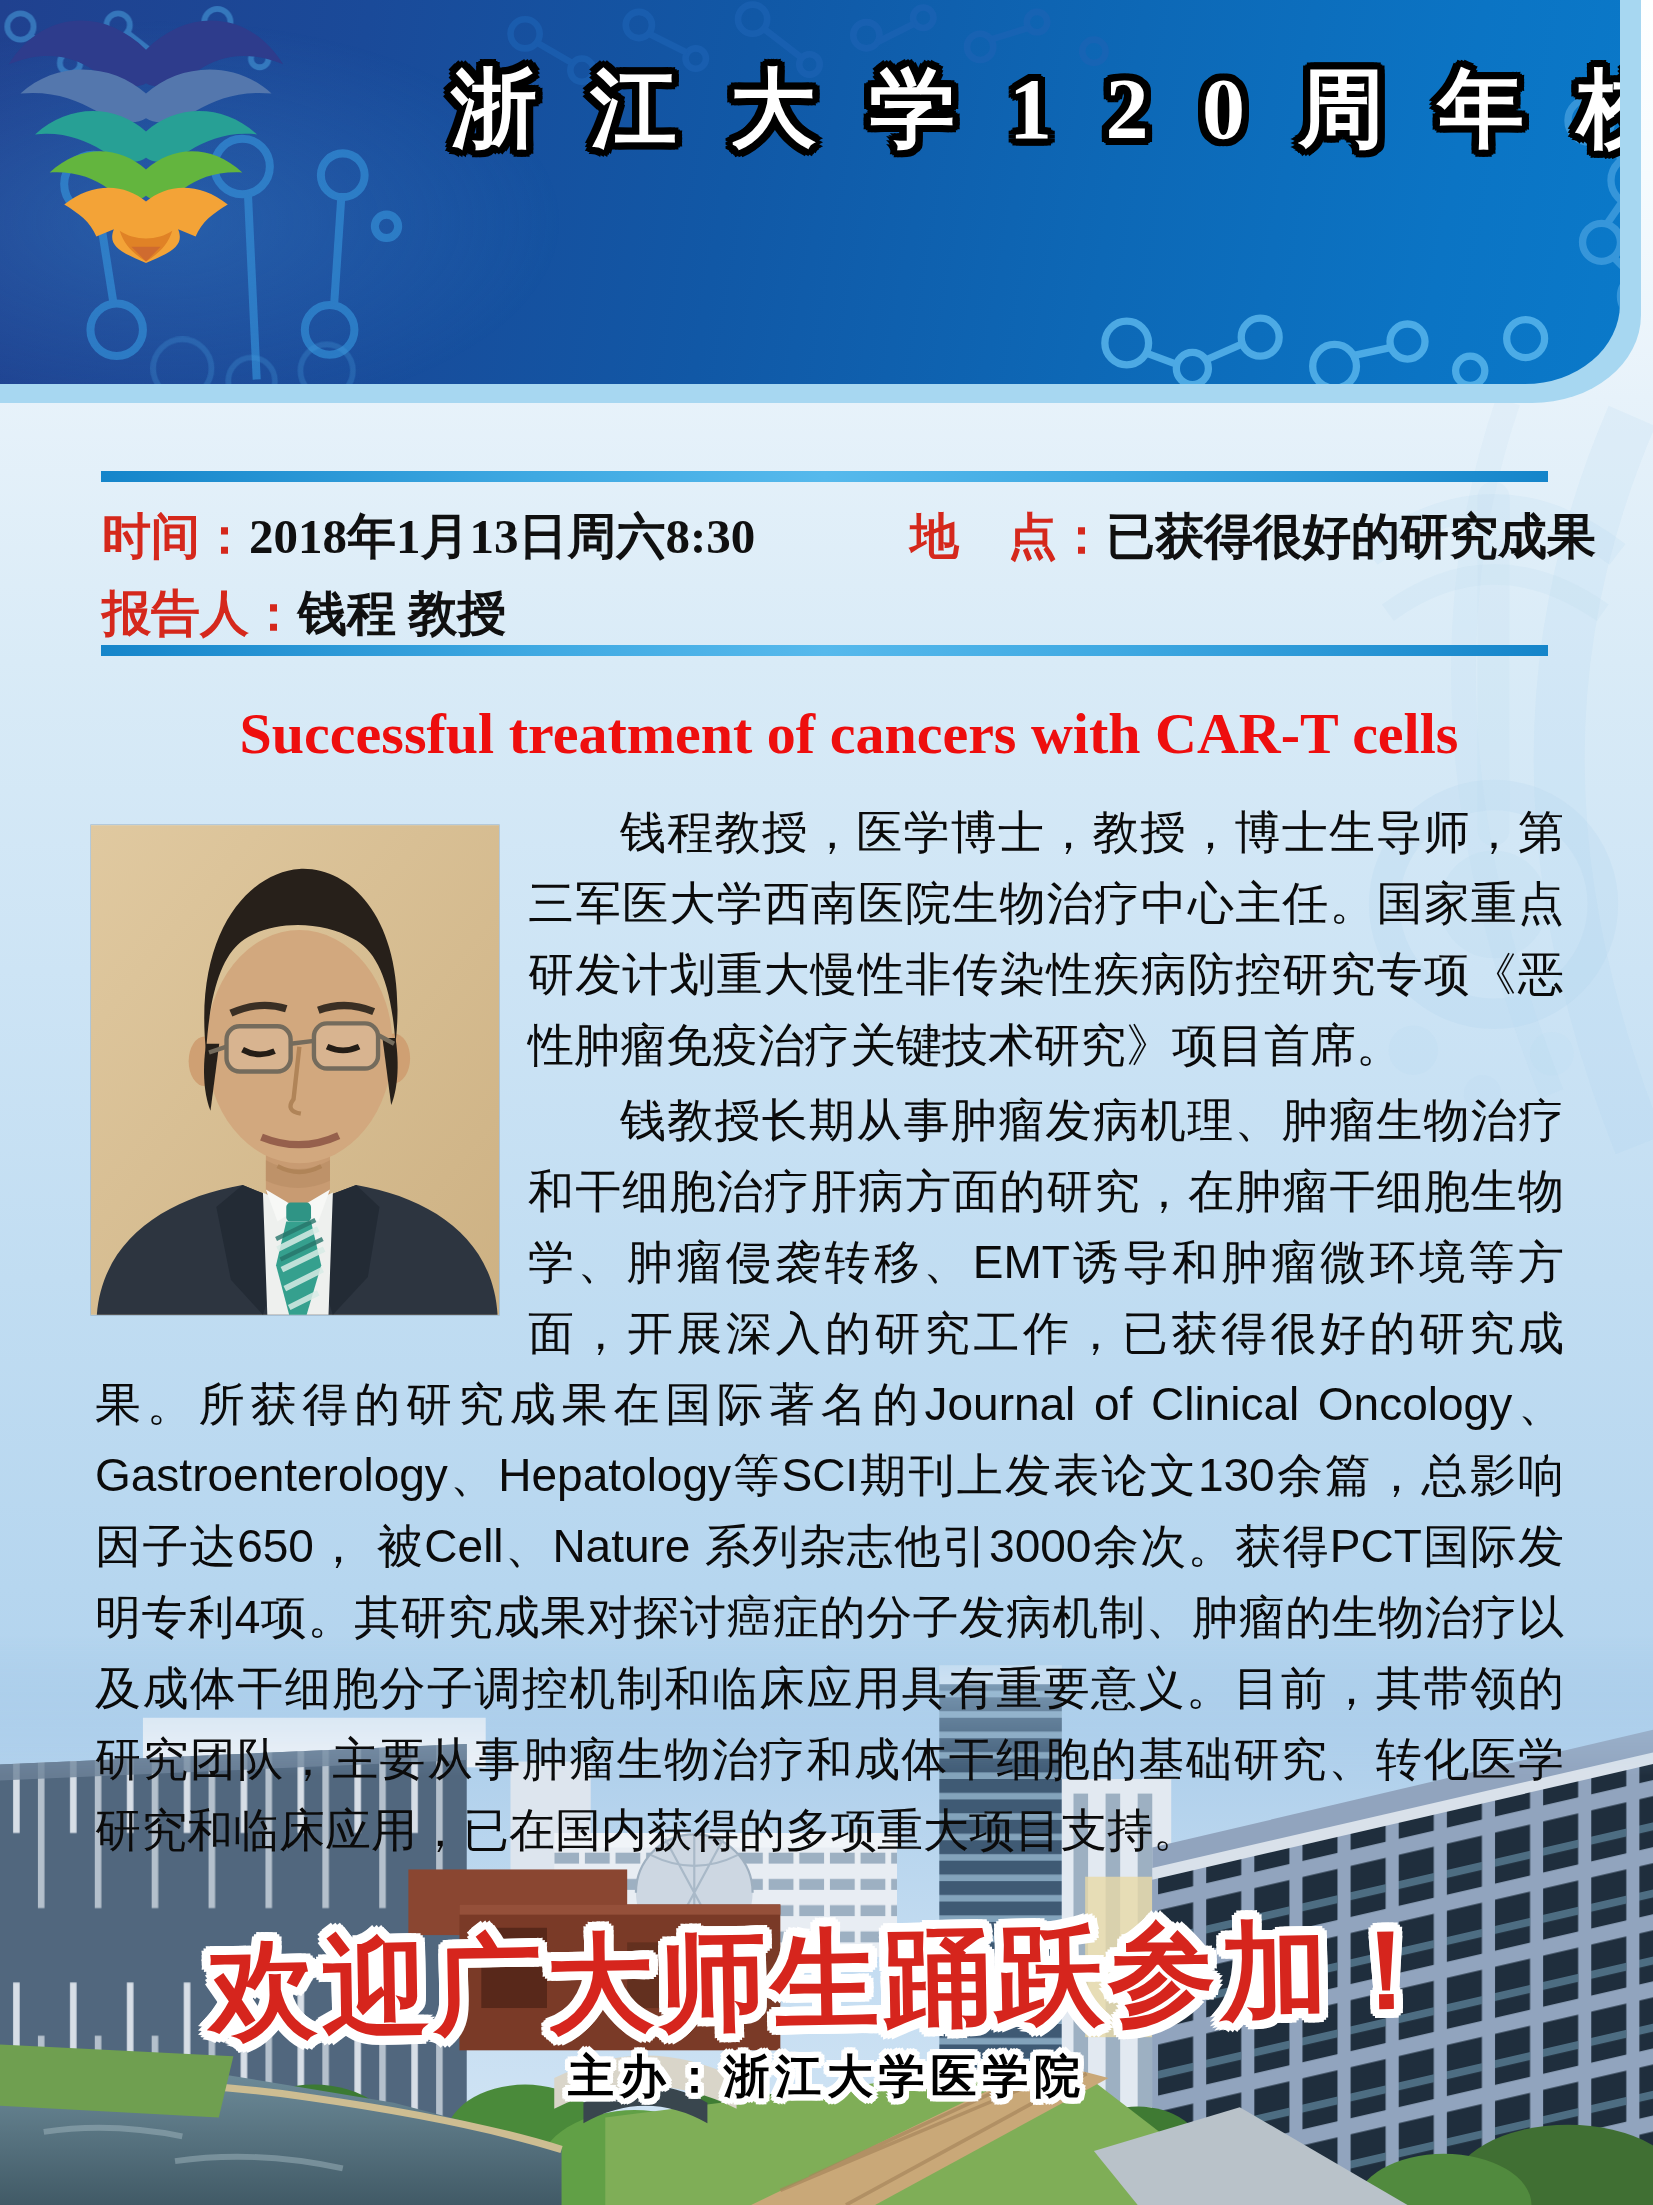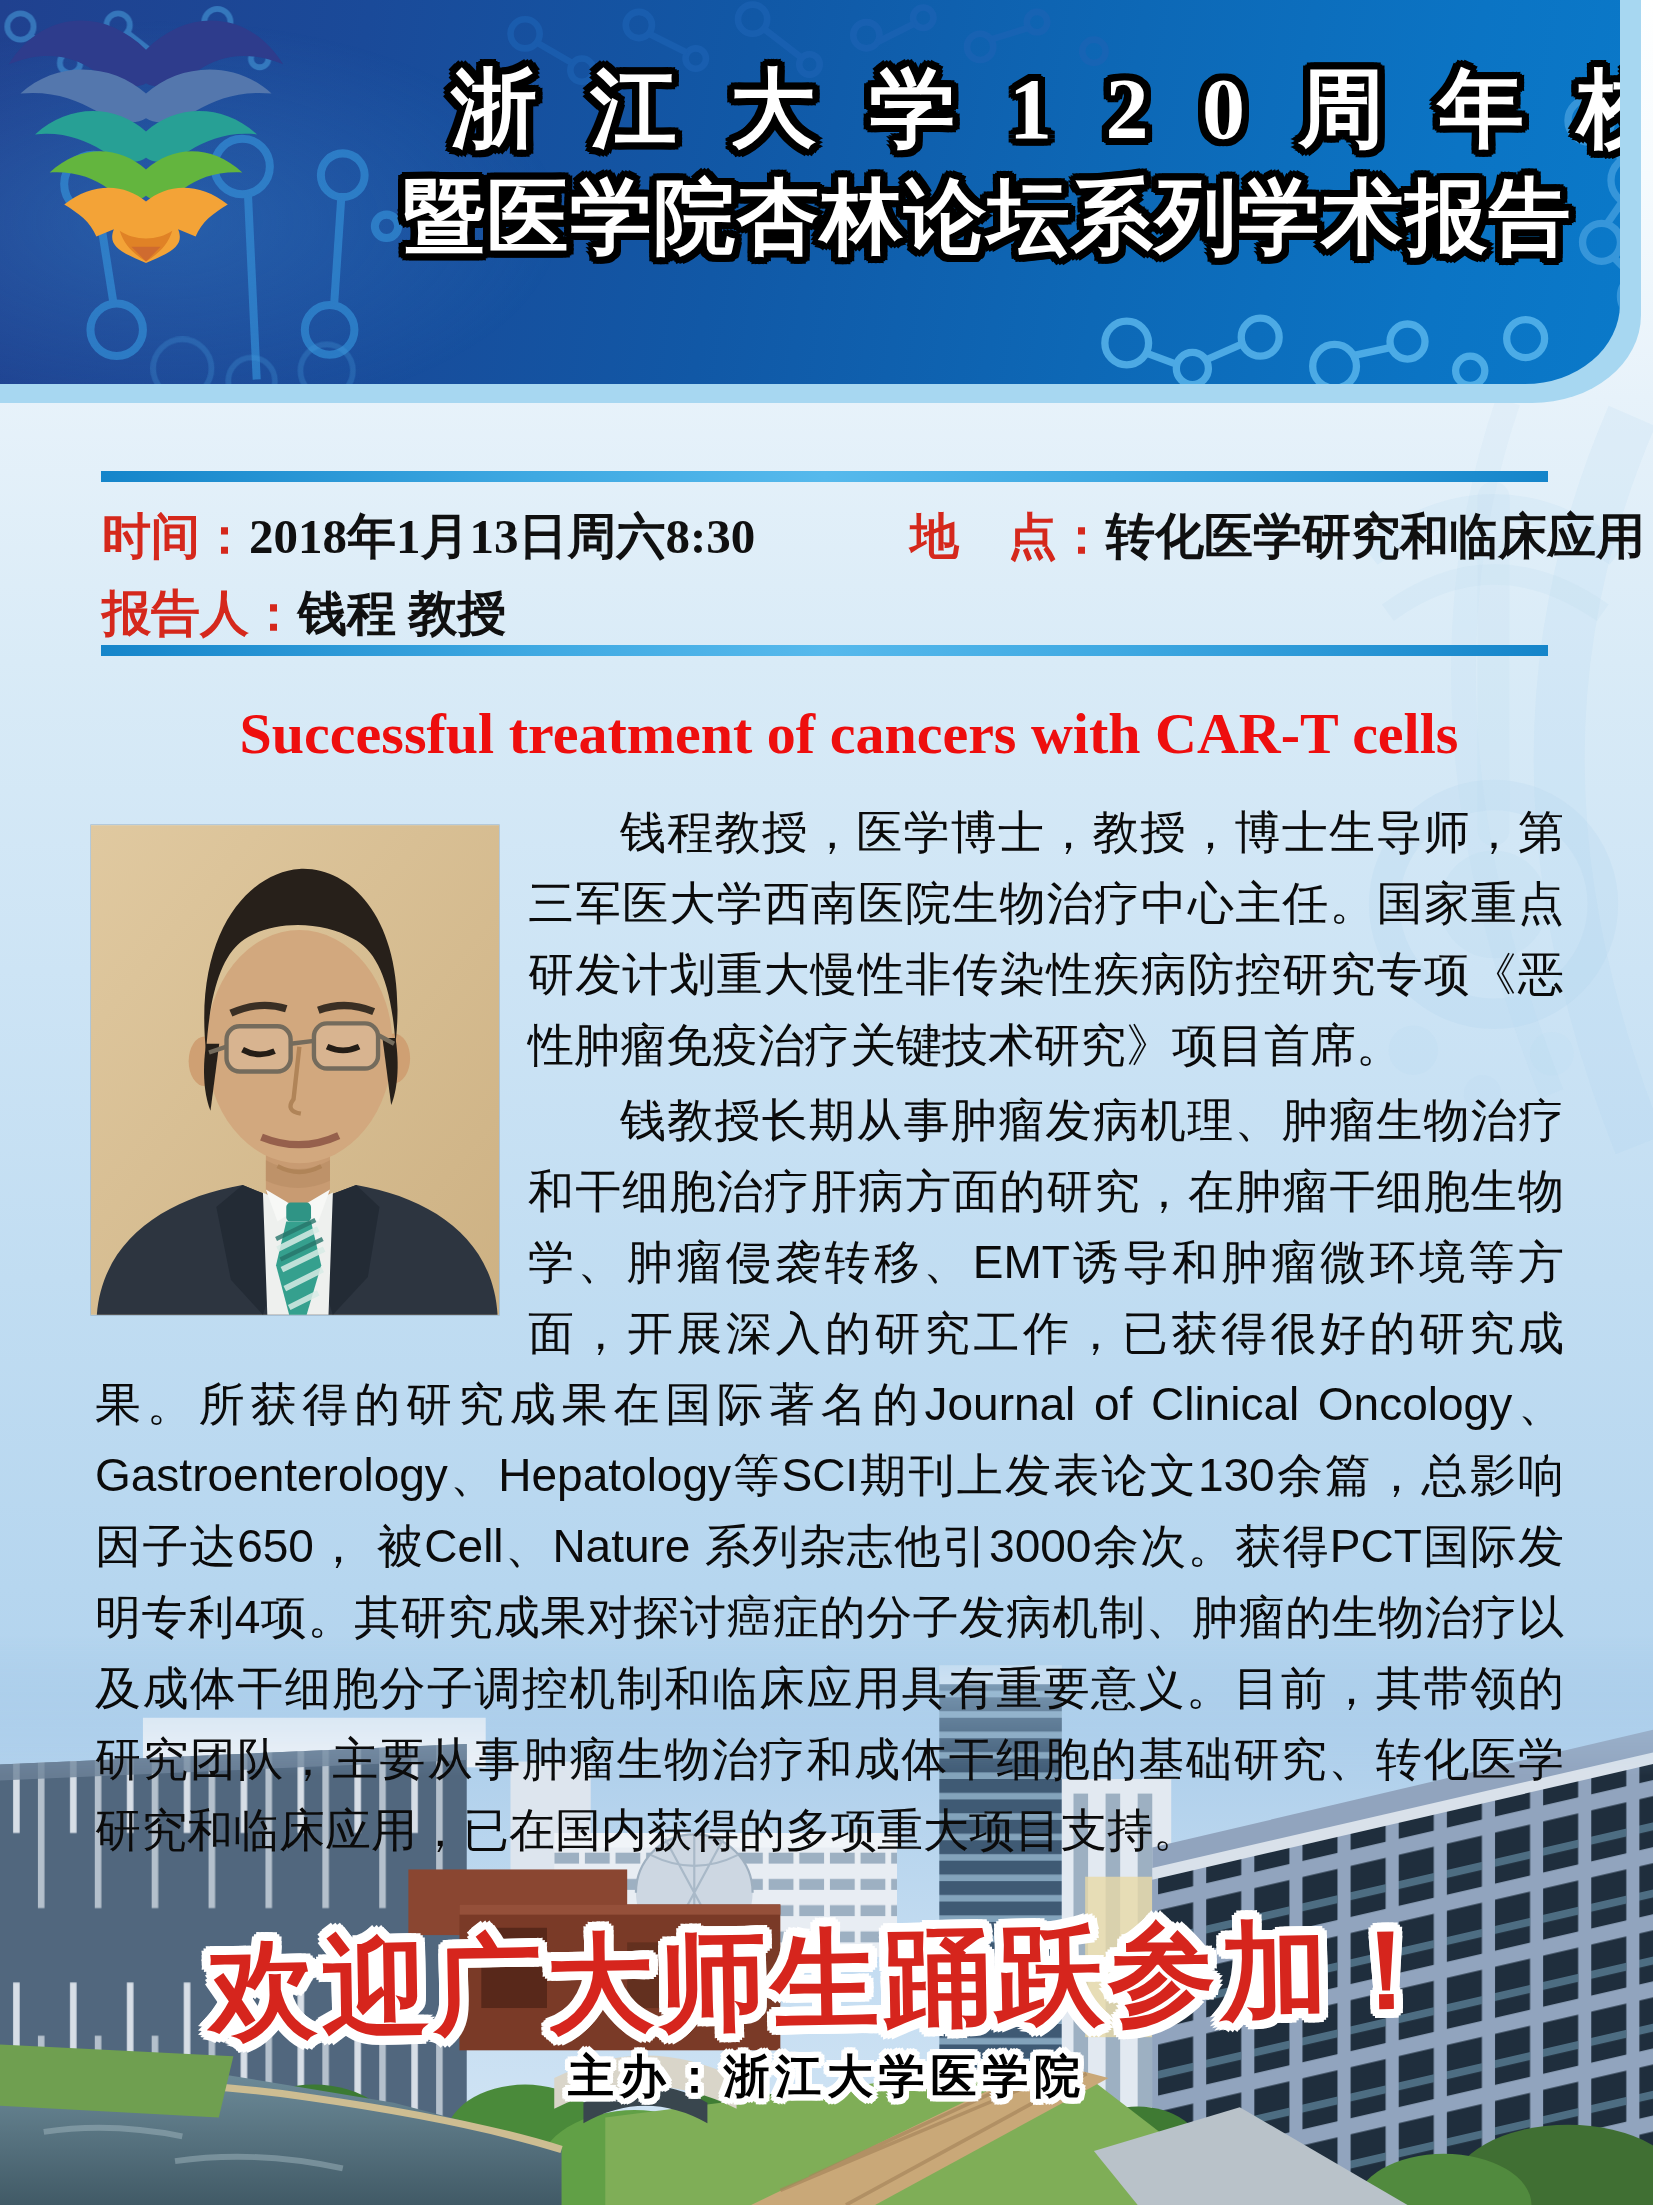--- a/index.html
+++ b/index.html
@@ -150,29 +150,28 @@
     <svg class="logo" width="292" height="263" viewBox="0 0 200 180">
       <path d="M6,44 C28,8 70,4 100,34 C130,4 172,8 194,44 C170,34 150,38 136,48 C122,58 108,62 100,57 C92,62 78,58 64,48 C50,38 30,34 6,44 Z" fill="#2e3c8c"></path>
       <path d="M14,64 C40,40 78,44 100,64 C122,44 160,40 186,64 C164,62 148,68 134,76 C118,84 108,86 100,81 C92,86 82,84 66,76 C52,68 36,62 14,64 Z" fill="#5477ad"></path>
       <path d="M24,92 C48,70 80,72 100,90 C120,72 152,70 176,92 C156,90 142,96 130,103 C116,111 107,113 100,108 C93,113 84,111 70,103 C58,96 44,90 24,92 Z" fill="#27a095"></path>
       <path d="M34,118 C56,98 82,100 100,116 C118,100 144,98 166,118 C148,117 136,122 126,129 C114,137 106,139 100,134 C94,139 86,137 74,129 C64,122 52,117 34,118 Z" fill="#63b53e"></path>
       <path d="M44,140 C64,124 86,126 100,138 C114,126 136,124 156,140 C146,146 138,152 134,162 L122,157 C126,167 120,172 100,180 C80,172 74,167 78,157 L66,162 C62,152 54,146 44,140 Z" fill="#f3a337"></path>
       <path d="M82,158 C92,165 108,165 118,158 C115,168 108,174 100,179 C92,174 85,168 82,158 Z" fill="#e08226"></path>
       <path d="M90,169 L110,169 L100,179 Z" fill="#cf6b2f"></path>
     </svg>
     <div class="hdr-title hdr-l1">浙 江 大 学 1 2 0 周 年 校 庆</div>
-    <div class="hdr-title hdr-l2">暨医学院杏林论坛系列学术报告</div>
   </div>
 
   <div class="rule rule1"></div>
   <div class="inforow" style="left:102px;top:503px;text-align:center;">
     <span class="lab">时间：</span><span class="val">2018年1月13日周六8:30</span>
   </div>
   <div class="inforow" style="left:910px;top:503px;">
-    <span class="lab">地　点：</span><span class="val">转化医学研究和临床应用</span>
+    <span class="lab">地　点：</span><span class="val">已获得很好的研究成果</span>
   </div>
   <div class="inforow" style="left:102px;top:580px;">
     <span class="lab">报告人：</span><span class="val">钱程 教授</span>
   </div>
   <div class="rule rule2"></div>
 
   <div class="talk">Successful treatment of cancers with CAR-T cells</div>
 
   <div class="bio">
     <div class="portrait">

